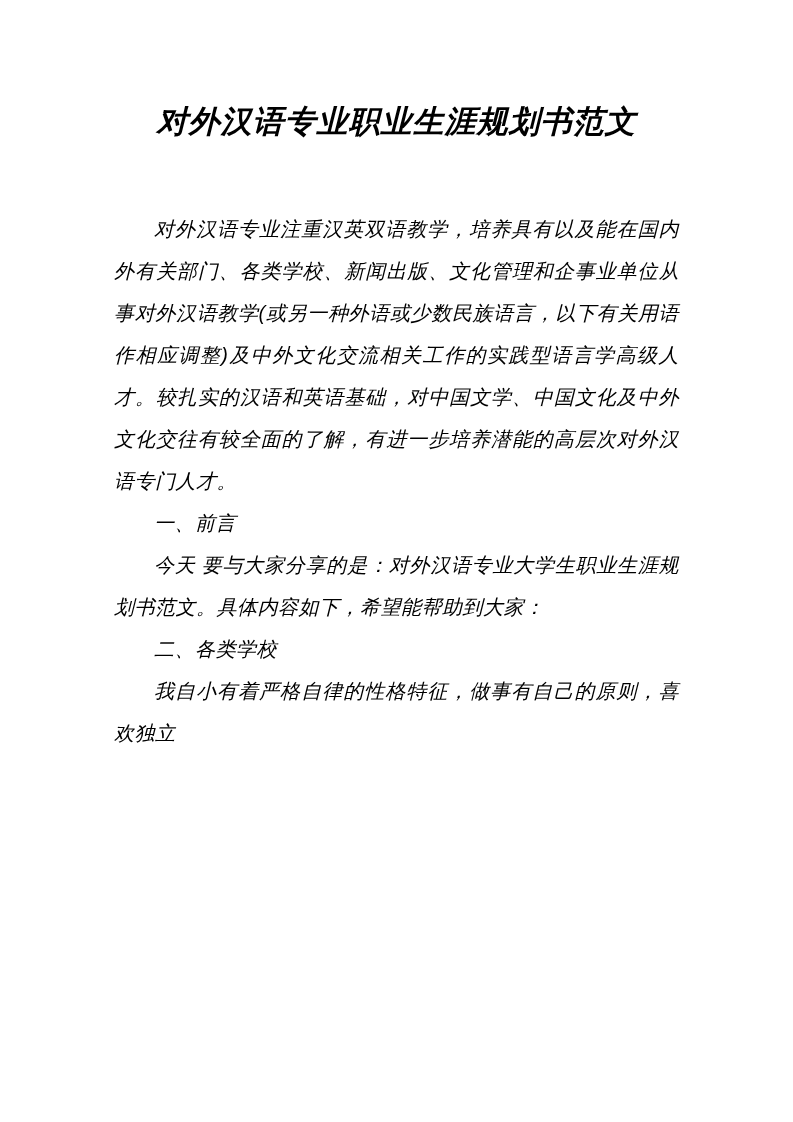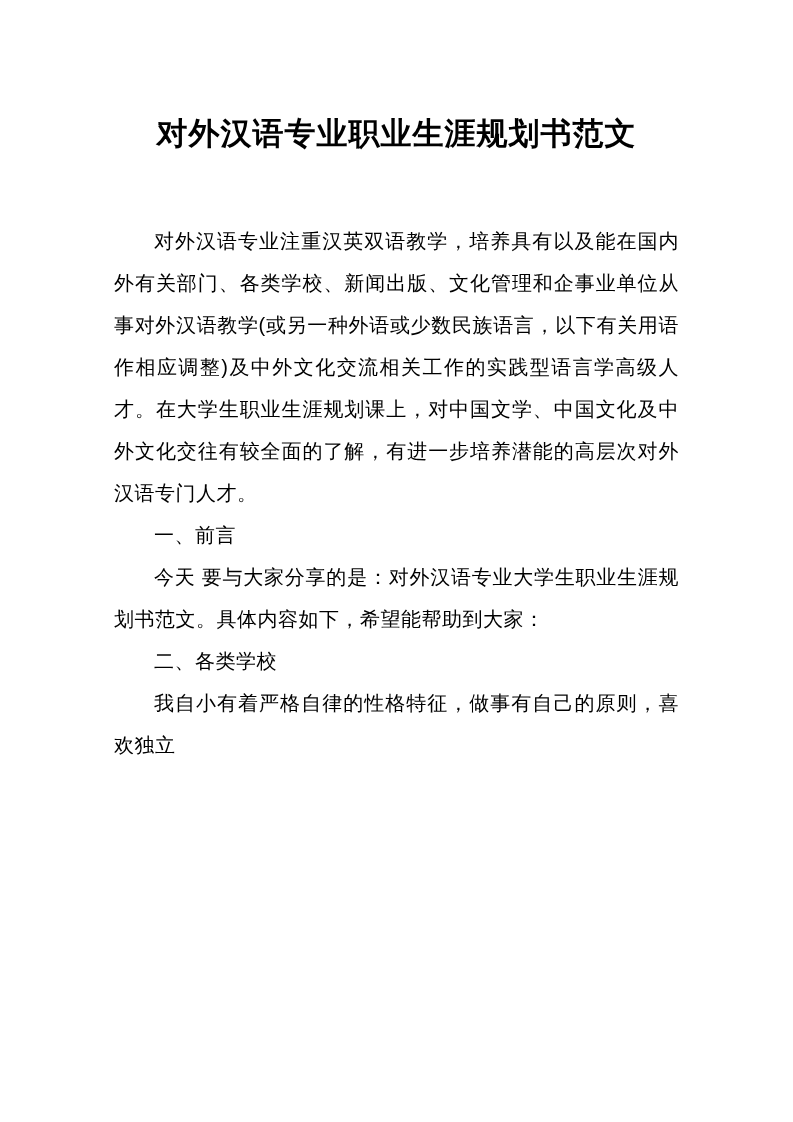--- a/index.html
+++ b/index.html
@@ -4,27 +4,28 @@
 <style>
   html, body {
     margin: 0;
     padding: 0;
     background: #ffffff;
   }
   .page {
     position: relative;
     width: 793px;
     height: 848px;
-    margin: 12px auto;
+    margin: 0 auto;
     background: #ffffff;
     box-sizing: border-box;
     padding: 100px 114px 0 114px;
     font-family: "Liberation Sans", "DejaVu Sans", sans-serif;
     color: #000000;
     overflow: hidden;
+    font-style: italic;
   }
   .doc-title {
     margin: 0 0 64px 0;
     font-size: 31px;
     line-height: 44px;
     font-weight: bold;
     text-align: center;
     letter-spacing: 1px;
   }
   .doc-body p {
@@ -49,21 +50,21 @@
   }
 </style>
 </head>
 <body>
 
 <div class="page">
 
   <h1 class="doc-title">对外汉语专业职业生涯规划书范文</h1>
 
   <div class="doc-body">
-    <p>对外汉语专业注重汉英双语教学，培养具有以及能在国内外有关部门、各类学校、新闻出版、文化管理和企事业单位从事对外汉语教学(或另一种外语或少数民族语言，以下有关用语作相应调整)及中外文化交流相关工作的实践型语言学高级人才。在大学生职业生涯规划课上，对中国文学、中国文化及中外文化交往有较全面的了解，有进一步培养潜能的高层次对外汉语专门人才。</p>
+    <p>对外汉语专业注重汉英双语教学，培养具有以及能在国内外有关部门、各类学校、新闻出版、文化管理和企事业单位从事对外汉语教学(或另一种外语或少数民族语言，以下有关用语作相应调整)及中外文化交流相关工作的实践型语言学高级人才。较扎实的汉语和英语基础，对中国文学、中国文化及中外文化交往有较全面的了解，有进一步培养潜能的高层次对外汉语专门人才。</p>
     <p>一、前言</p>
     <p>今天 要与大家分享的是：对外汉语专业大学生职业生涯规划书范文。具体内容如下，希望能帮助到大家：</p>
     <p>二、各类学校</p>
     <p>我自小有着严格自律的性格特征，做事有自己的原则，喜欢独立</p>
   </div>
 
   <div class="page-footer">
     <span>1</span>
   </div>
 

